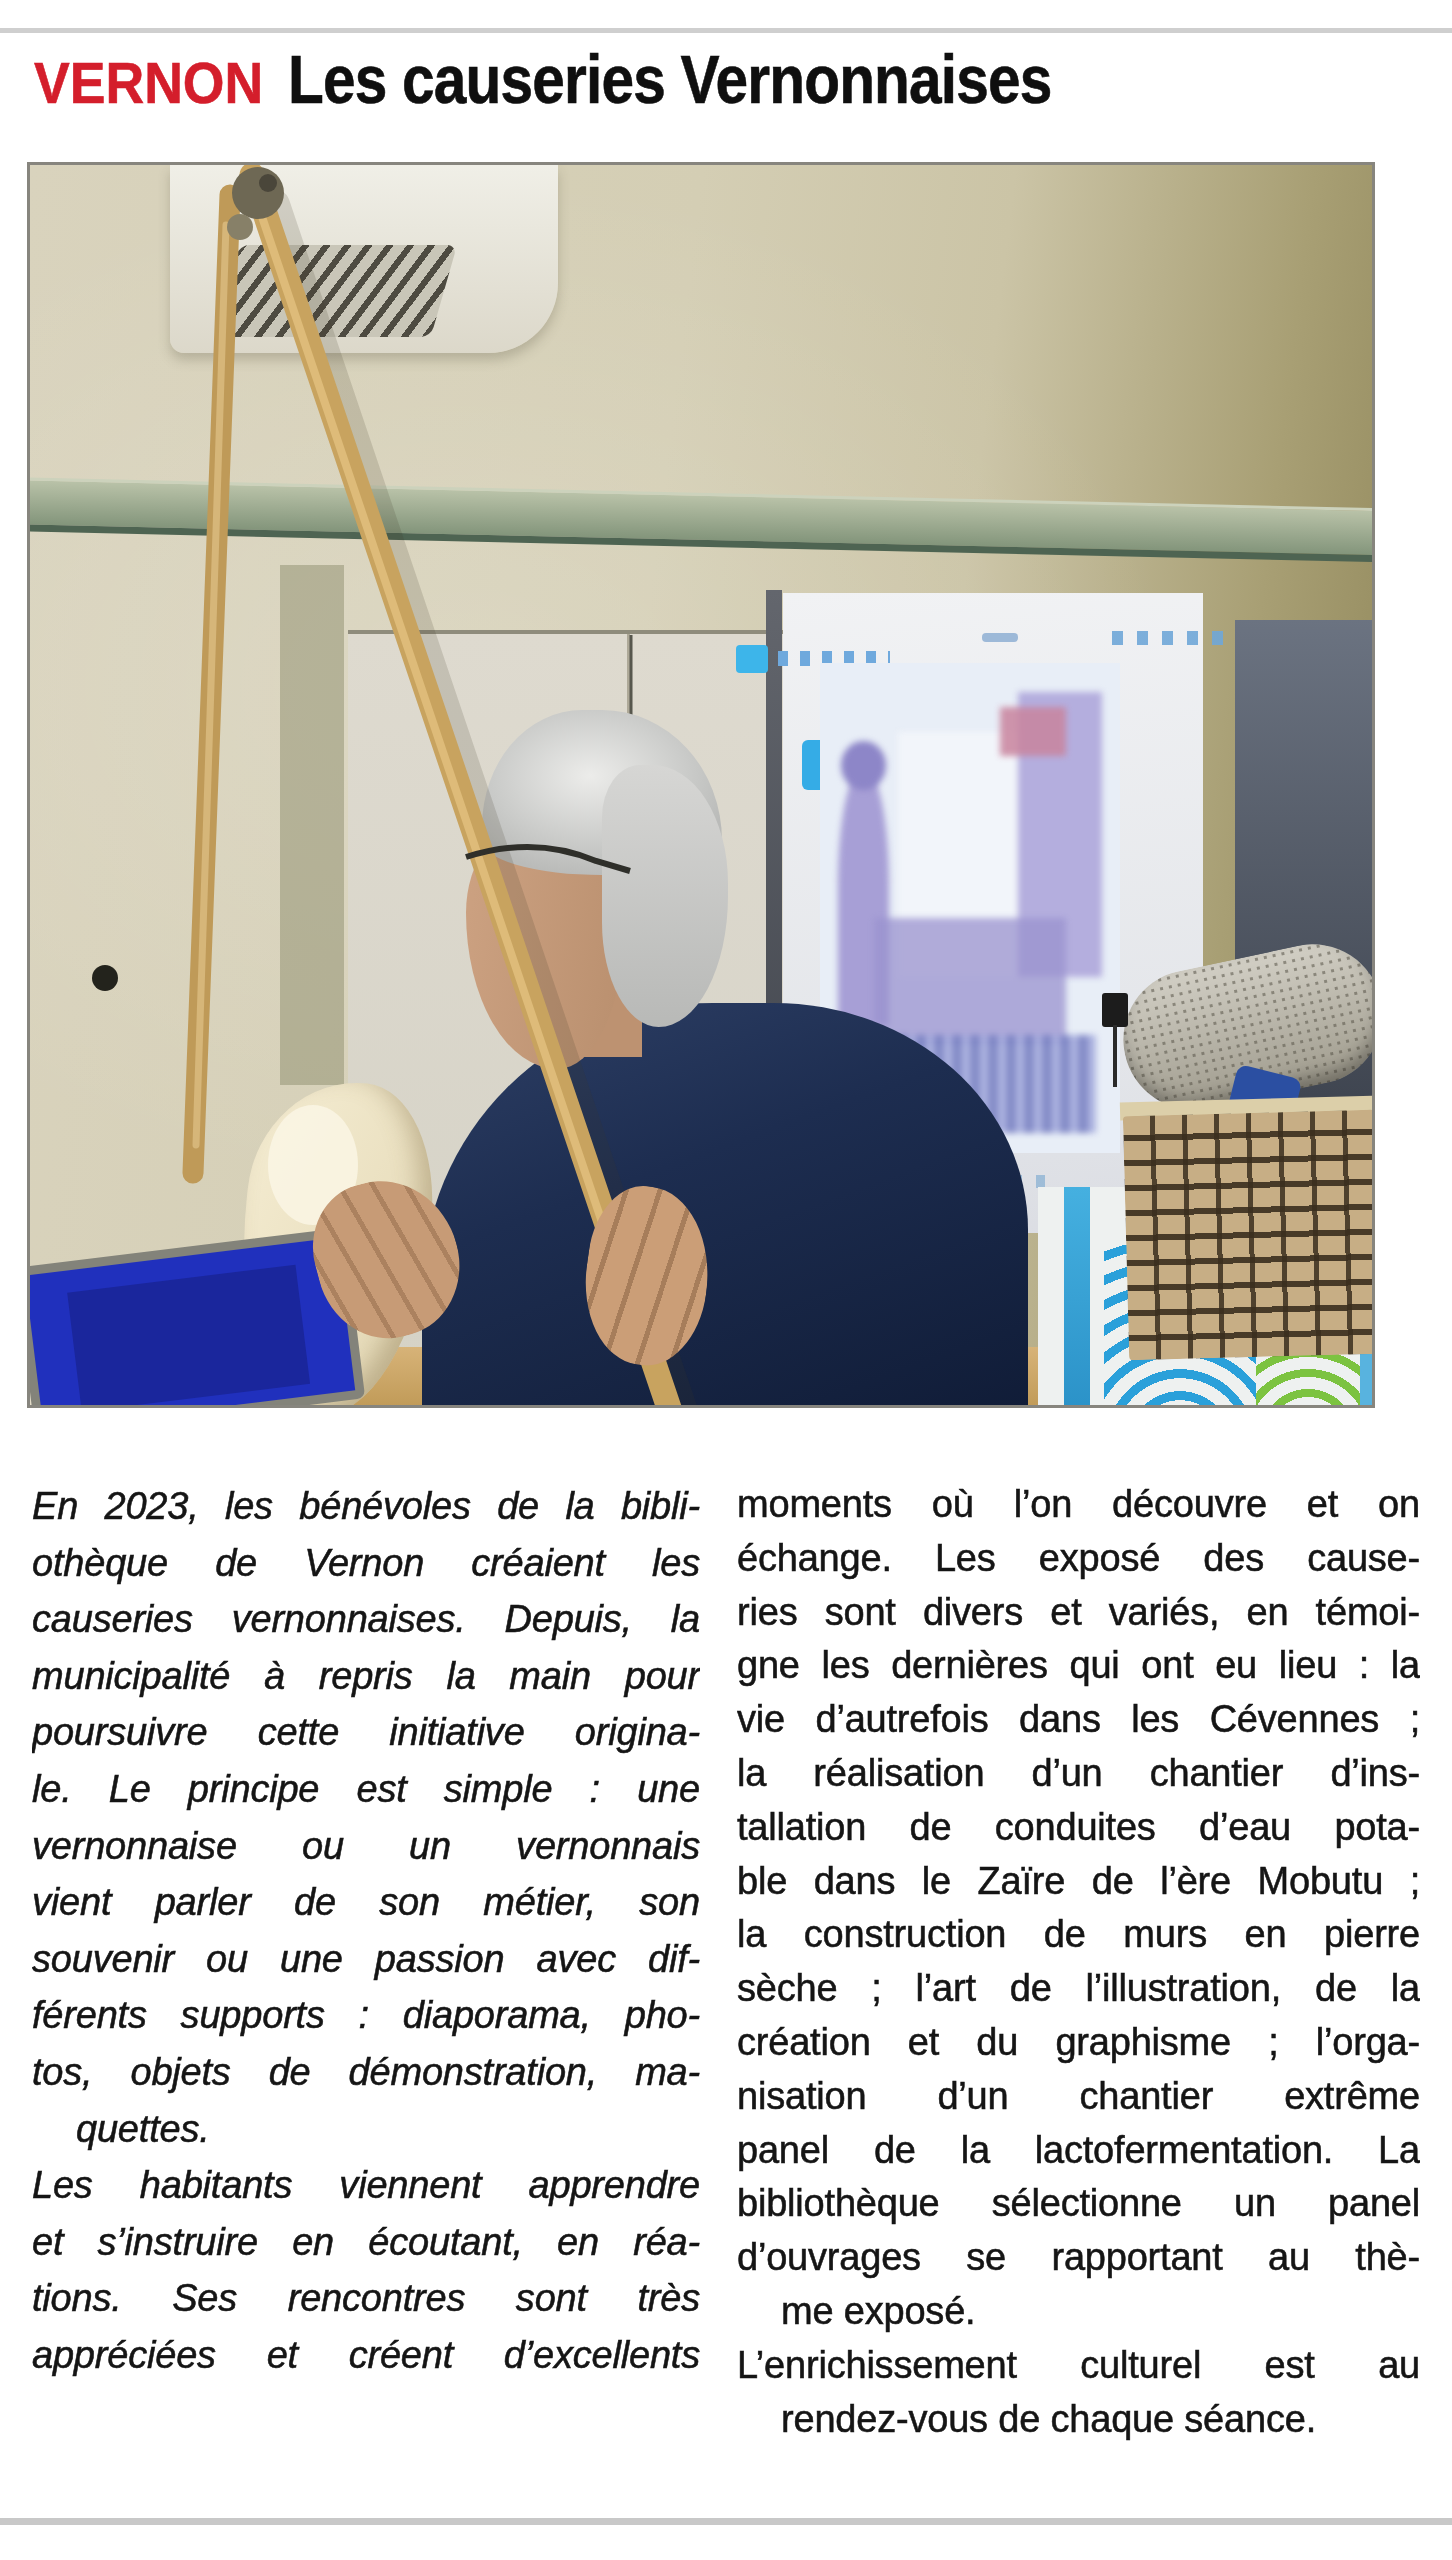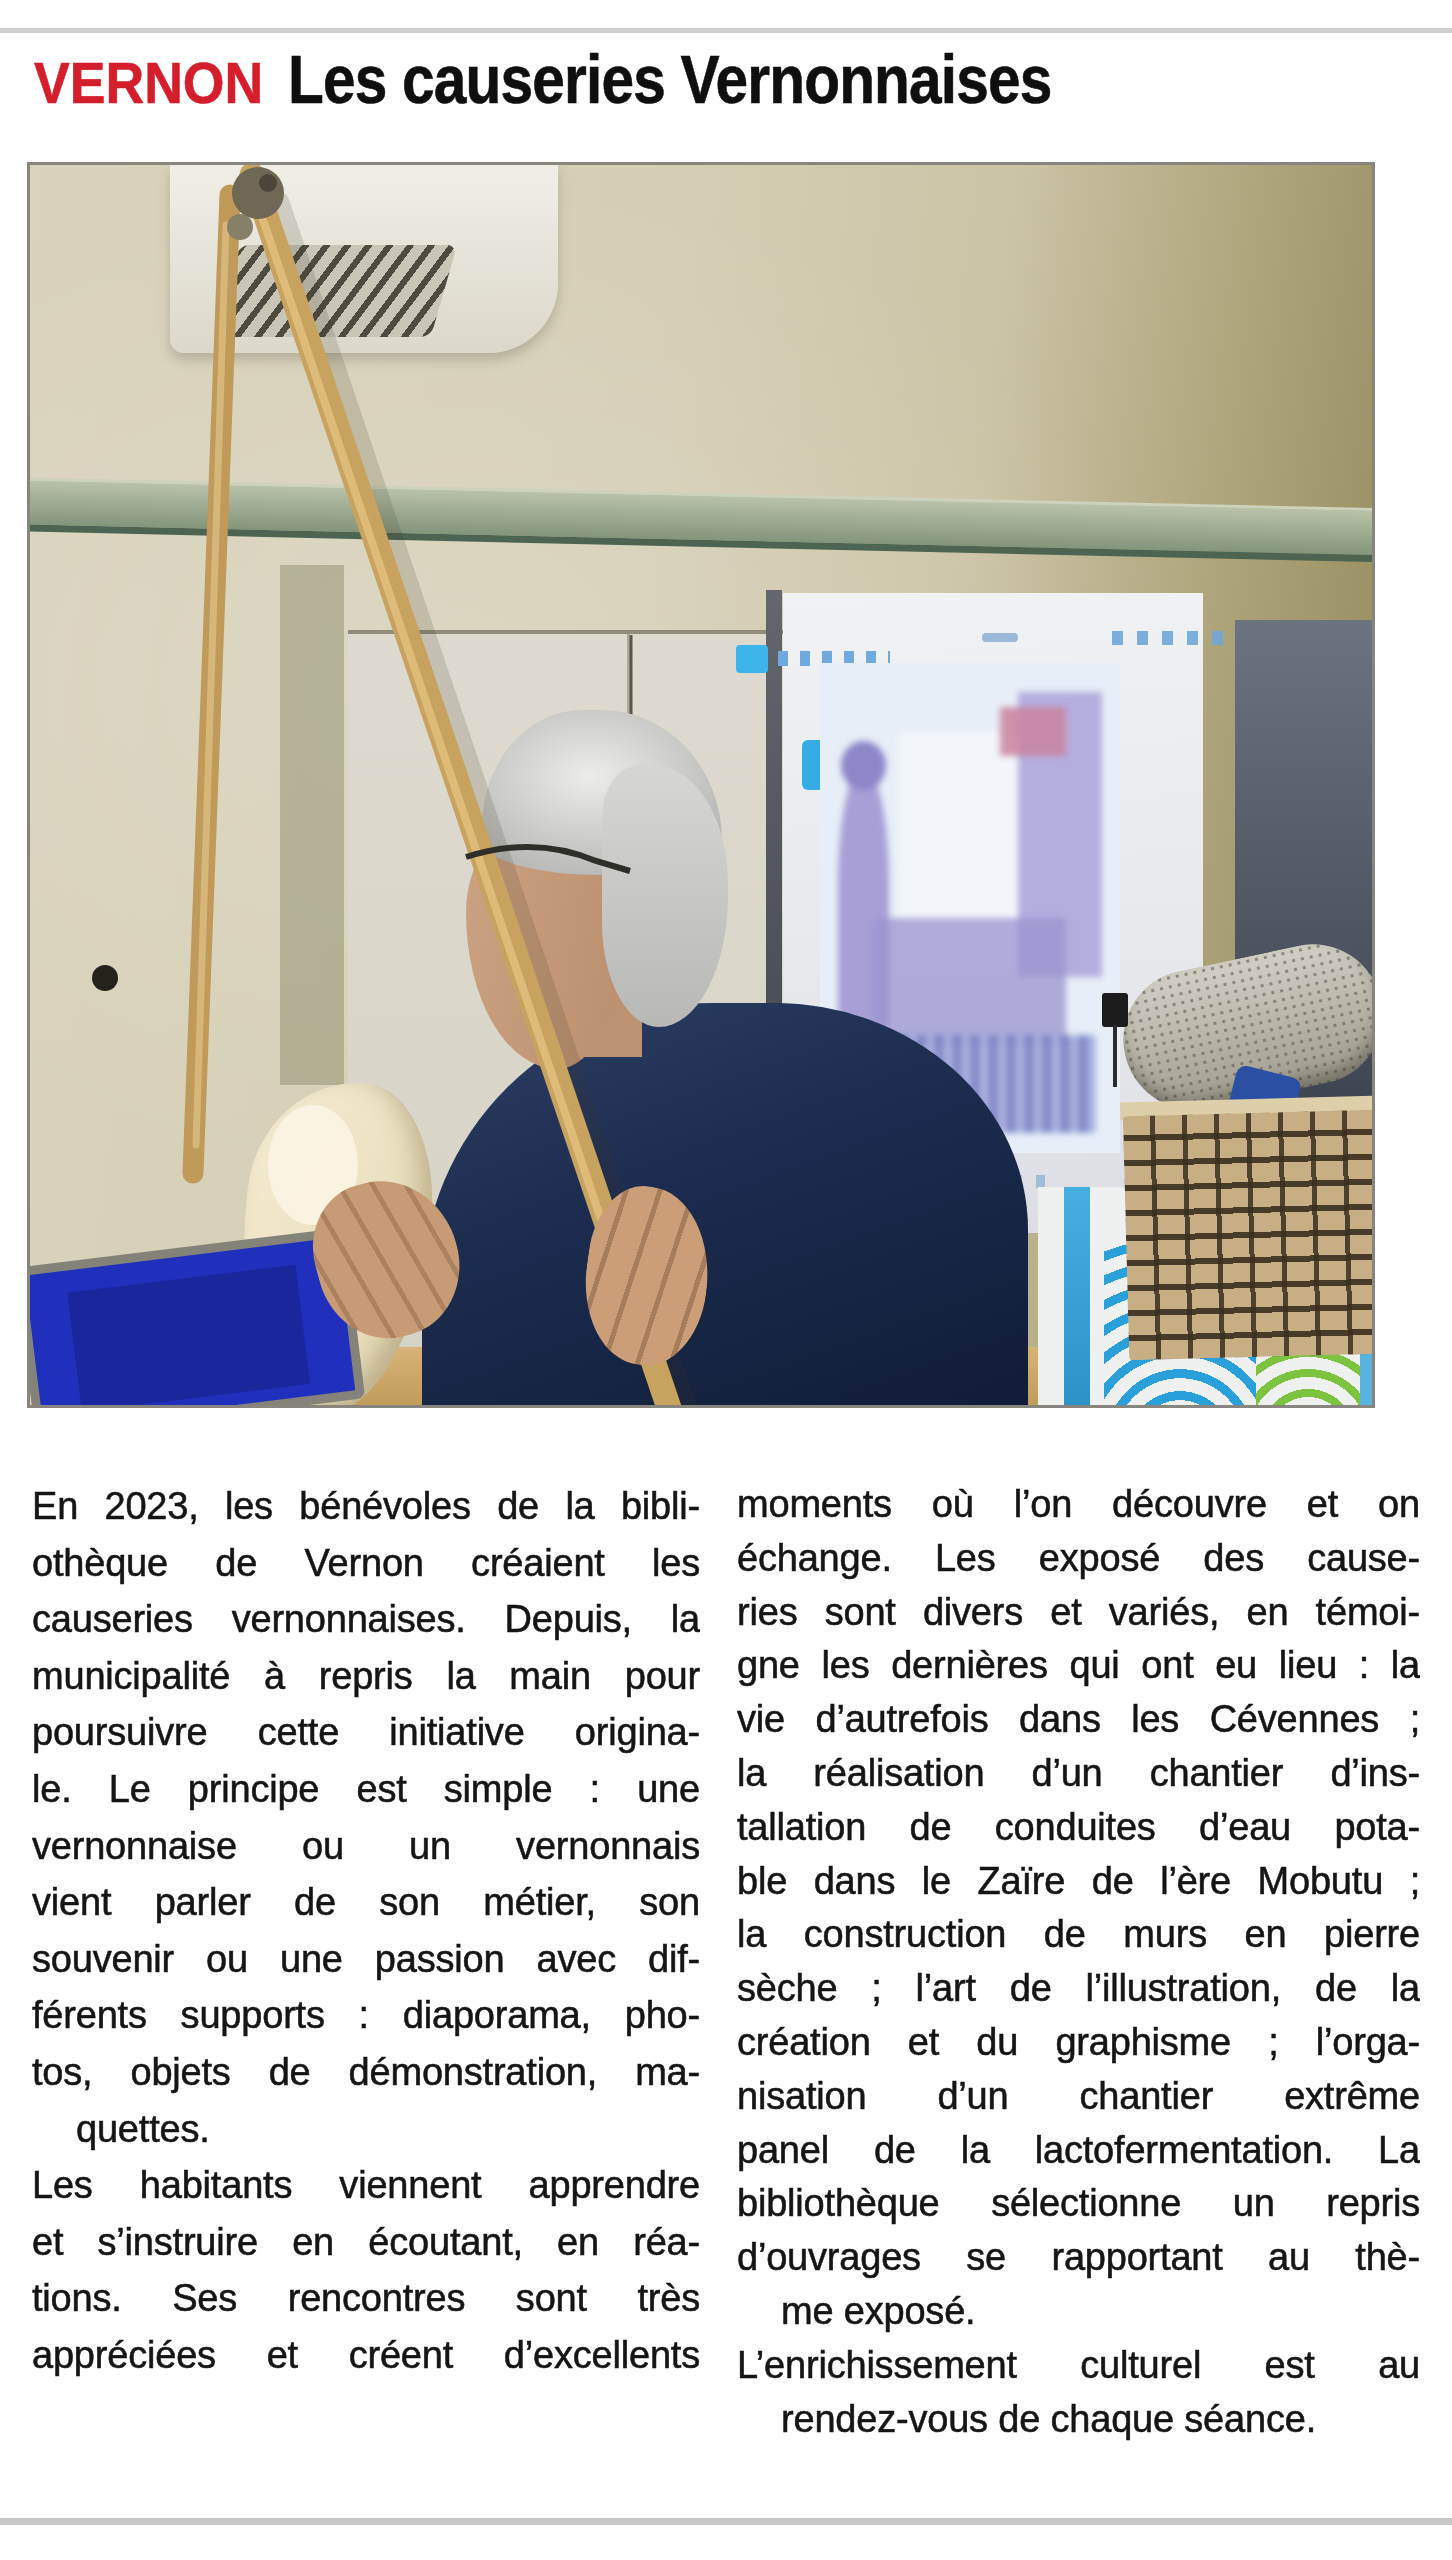--- a/index.html
+++ b/index.html
@@ -142,21 +142,21 @@
   
   .col{position:absolute;top:1478px;color:#151515;}
   #col-left{left:32px;width:668px;}
   #col-right{left:737px;width:683px;}
   .tline{
     font-size:38px;letter-spacing:-.2px;
     text-align:justify;text-align-last:justify;
     -webkit-text-stroke:.55px currentColor;
     overflow:hidden;white-space:nowrap;
   }
-  #col-left .tline{line-height:56.6px;height:56.6px;}
+  #col-left .tline{line-height:56.6px;height:56.6px;font-style:italic;}
   #col-right .tline{line-height:53.8px;height:53.8px;}
   .tline.end{text-align-last:left;margin-left:44px;}
 </style>
 </head>
 <body data-name="newspaper-page">
 
 <div class="rule top" data-name="top-divider"></div>
 
 <h1 class="headline" data-name="headline">
   <span class="kicker" data-name="headline-kicker">VERNON</span>
@@ -272,21 +272,21 @@
       <div class="tline" data-name="text-line">gne les dernières qui ont eu lieu : la</div>
       <div class="tline" data-name="text-line">vie d’autrefois dans les Cévennes ;</div>
       <div class="tline" data-name="text-line">la réalisation d’un chantier d’ins-</div>
       <div class="tline" data-name="text-line">tallation de conduites d’eau pota-</div>
       <div class="tline" data-name="text-line">ble dans le Zaïre de l’ère Mobutu ;</div>
       <div class="tline" data-name="text-line">la construction de murs en pierre</div>
       <div class="tline" data-name="text-line">sèche ; l’art de l’illustration, de la</div>
       <div class="tline" data-name="text-line">création et du graphisme ; l’orga-</div>
       <div class="tline" data-name="text-line">nisation d’un chantier extrême</div>
       <div class="tline" data-name="text-line">panel de la lactofermentation. La</div>
-      <div class="tline" data-name="text-line">bibliothèque sélectionne un repris</div>
+      <div class="tline" data-name="text-line">bibliothèque sélectionne un panel</div>
       <div class="tline" data-name="text-line">d’ouvrages se rapportant au thè-</div>
       <div class="tline end" data-name="text-line">me exposé.</div>
       <div class="tline" data-name="text-line">L’enrichissement culturel est au</div>
       <div class="tline end" data-name="text-line">rendez-vous de chaque séance.</div>
     </div>
 </section>
 
 <div class="rule bottom" data-name="bottom-divider"></div>
 
 </body></html>

